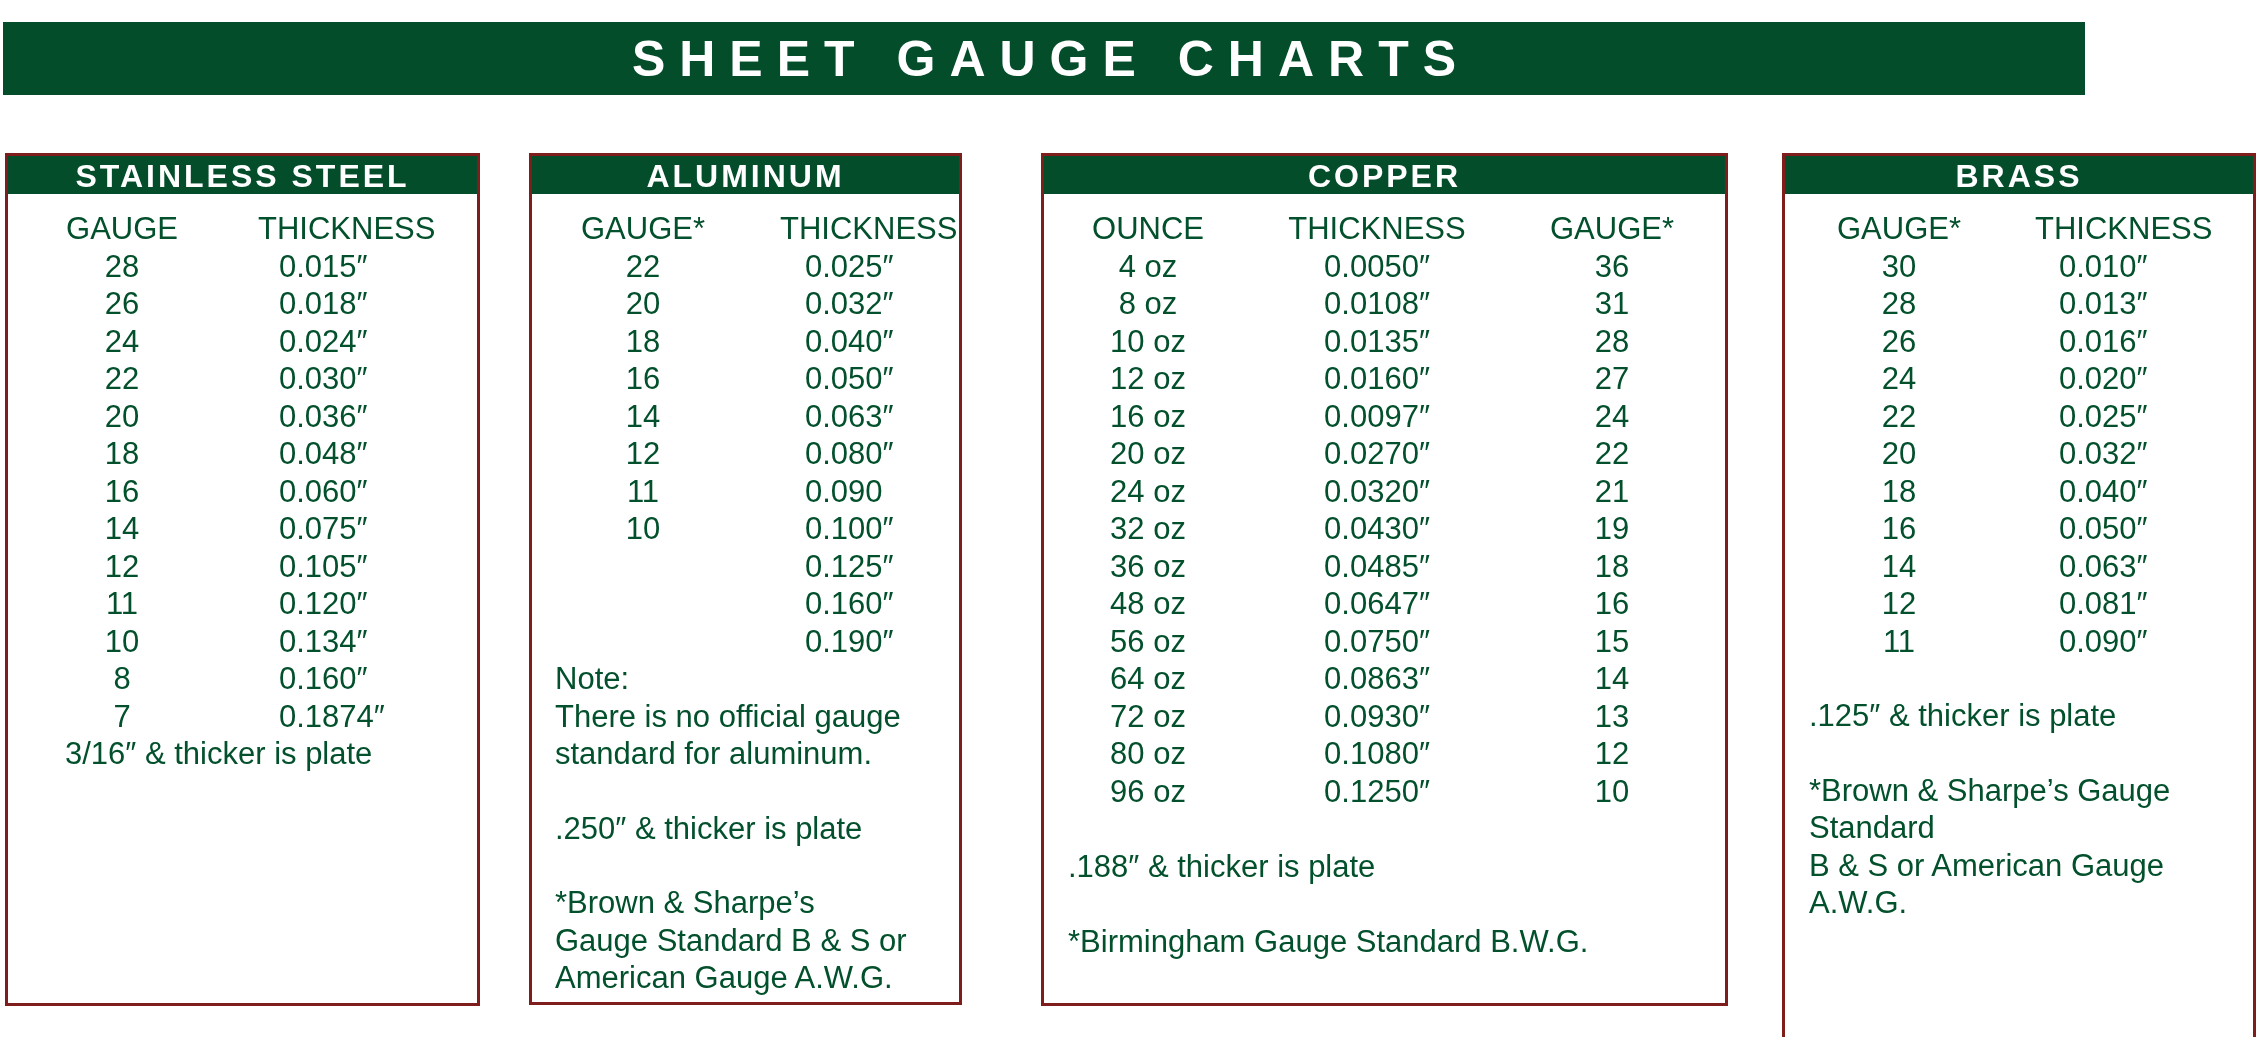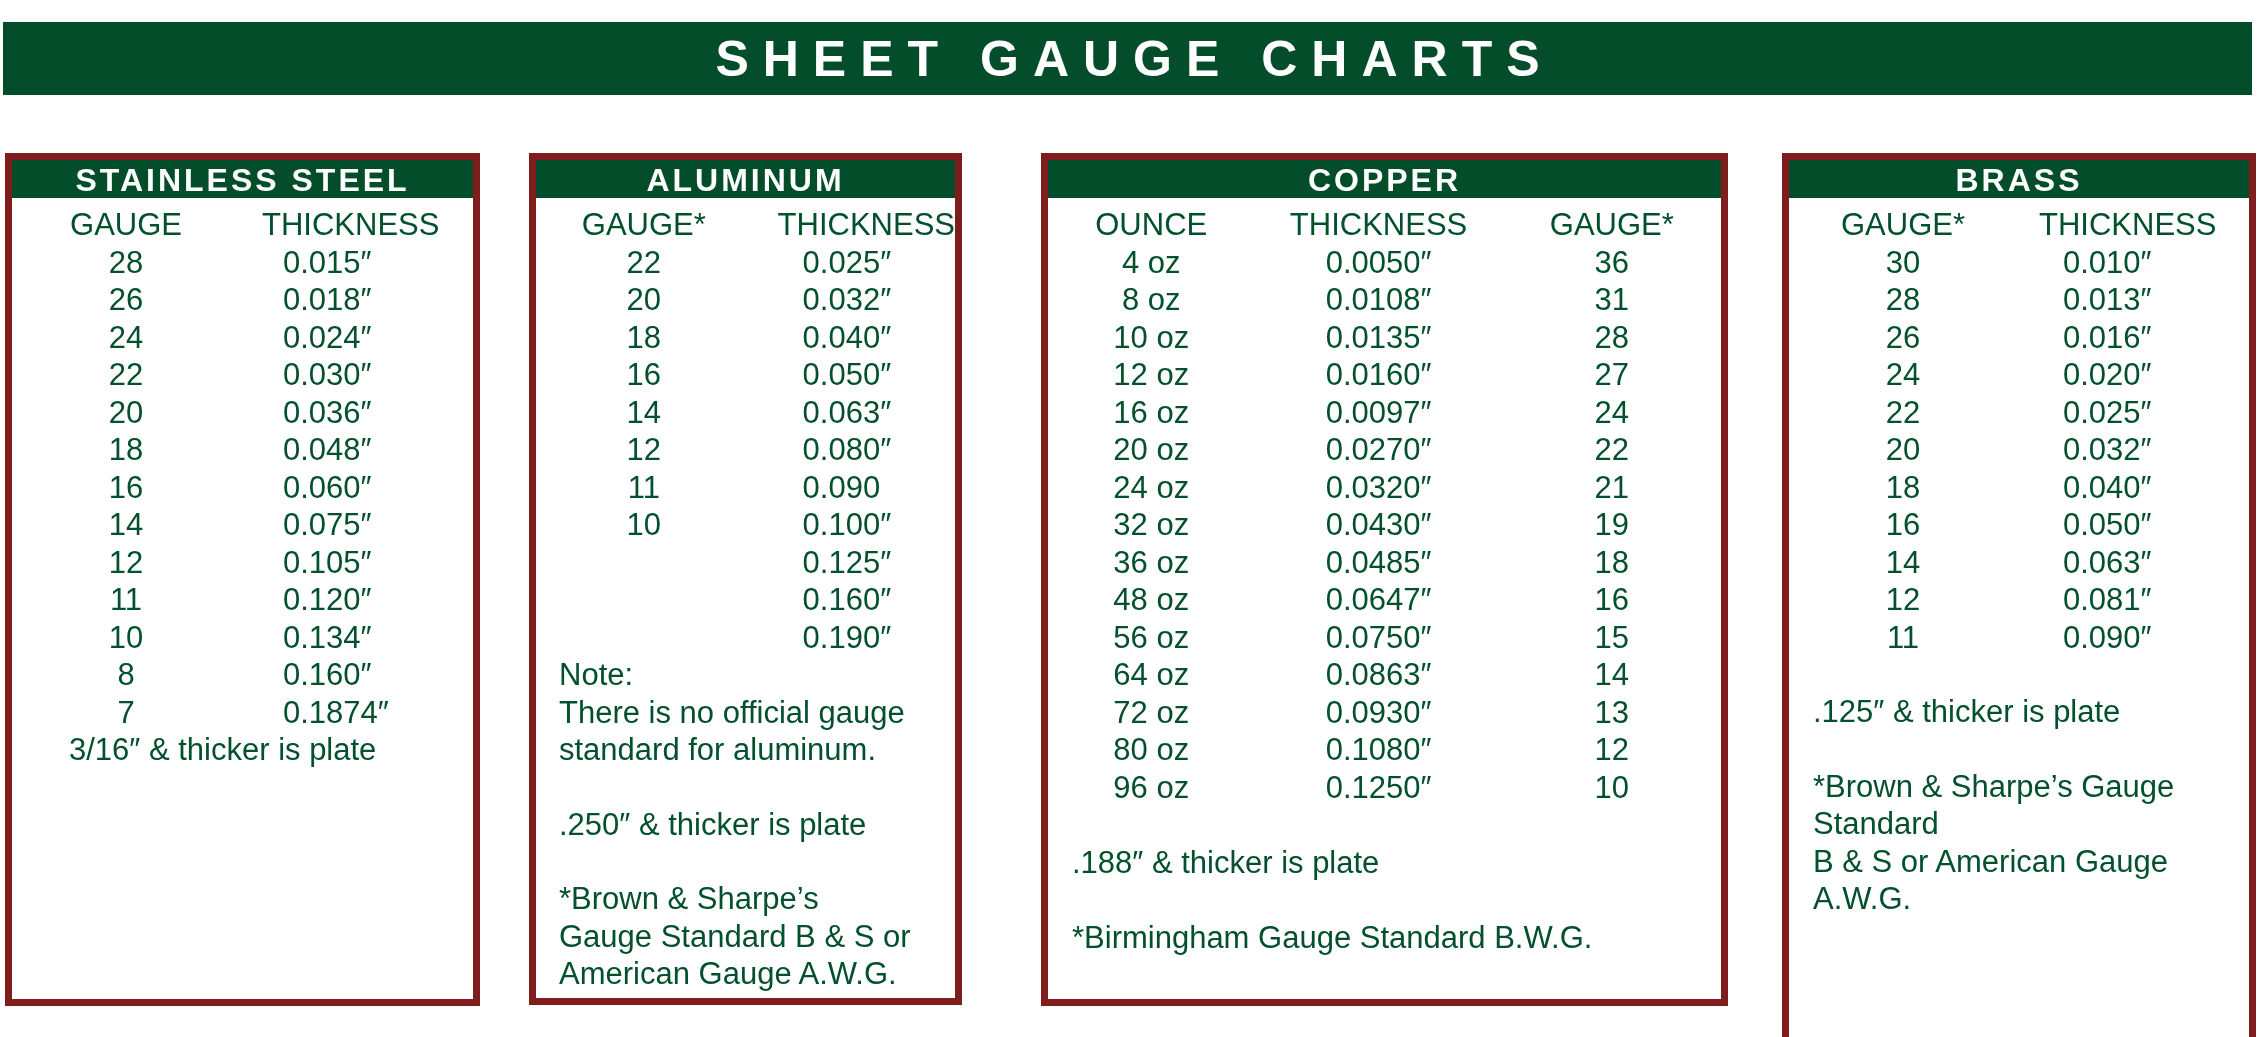--- a/index.html
+++ b/index.html
@@ -1,27 +1,27 @@
 <!DOCTYPE html>
 <html><head>
 <meta charset="utf-8">
 <style>
   html, body { margin: 0; padding: 0; background: #ffffff; }
   body { width: 2265px; height: 1037px; position: relative; overflow: hidden;
          font-family: "Liberation Sans", "DejaVu Sans", sans-serif; color: #03502c; }
-  .title-bar { position: absolute; left: 3px; top: 22px; width: 2249px; height: 73px;
+  .title-bar { position: absolute; left: 3px; top: 22px; width: 2082px; height: 73px;
                background: #034d2b; display: flex; align-items: center; justify-content: center; }
   .title-bar span { color: #ffffff; font-weight: bold; font-size: 50px; letter-spacing: 14px;
                     padding-left: 14px; }
-  .panel { position: absolute; top: 153px; border: 7px solid #7f1d1d; box-sizing: border-box;
+  .panel { position: absolute; top: 153px; border: 3px solid #7f1d1d; box-sizing: border-box;
            background: #fff; }
   .panel-head { height: 38px; background: #034d2b; color: #fff; font-weight: bold; font-size: 32px;
                 letter-spacing: 3px; text-align: center; line-height: 40px; }
   .panel-body { position: relative; font-size: 31px; line-height: 37.5px; }
-  .cols { display: flex; padding-top: 8px; }
+  .cols { display: flex; padding-top: 16px; }
   .col { display: flex; flex-direction: column; }
   .col span { display: block; white-space: pre; }
   .c { text-align: center; }
   .note { white-space: pre-line; font-size: 31px; line-height: 37.5px; }
   #p-stainless { left: 5px; width: 475px; height: 853px; }
   #p-aluminum  { left: 529px; width: 433px; height: 852px; }
   #p-copper    { left: 1041px; width: 687px; height: 853px; }
   #p-brass     { left: 1782px; width: 474px; height: 901px; }
   .copper-font { font-family: "Liberation Sans Narrow", "Liberation Sans", sans-serif; }
 </style>

